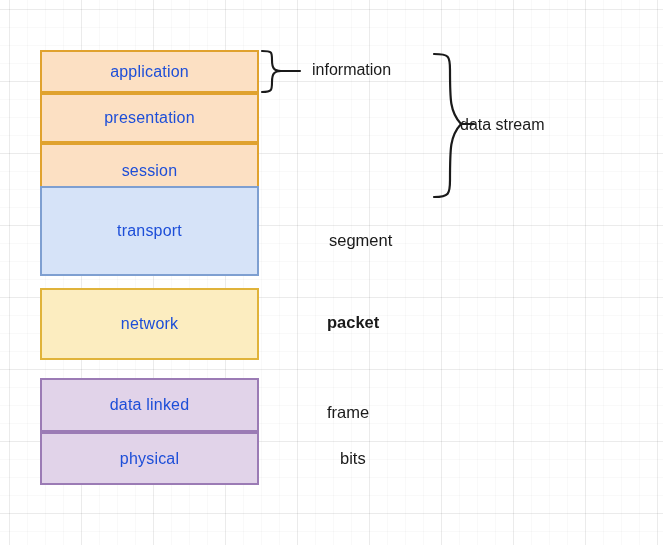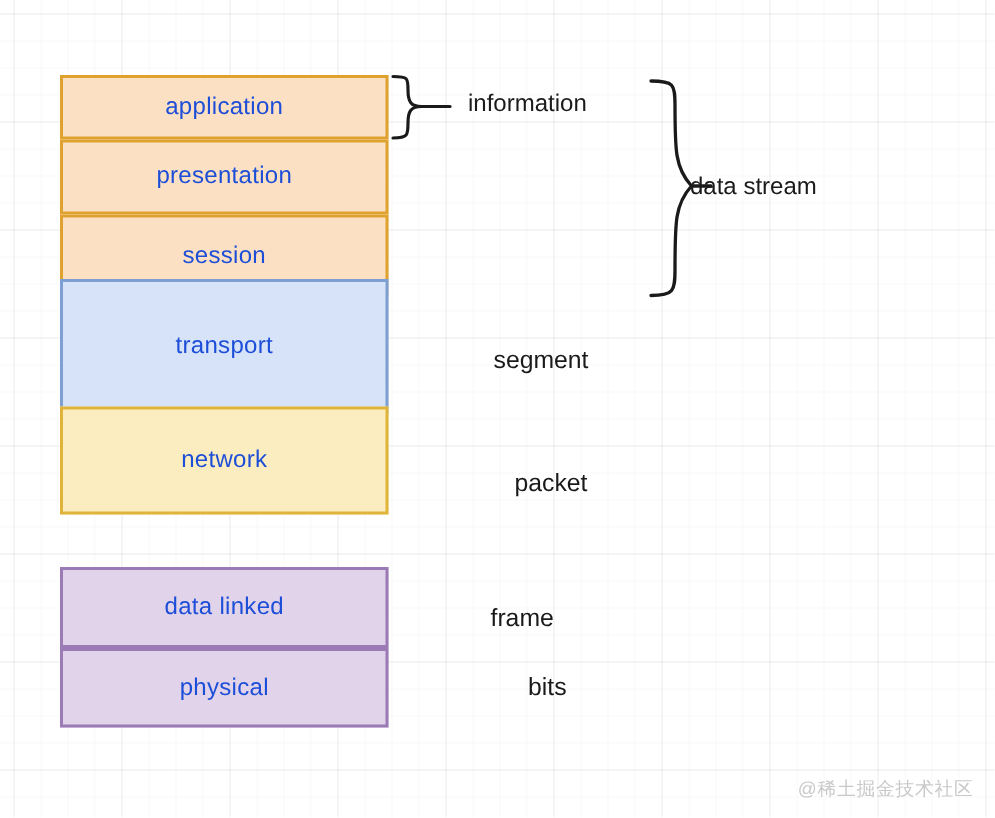--- a/index.html
+++ b/index.html
@@ -113,21 +113,21 @@
     </div>
 
     <div class="layer" style="top:93px;height:55px;background:#FCE0C3;border-color:#E0A22E;">
       <span class="layer-label">session</span>
     </div>
 
     <div class="layer" style="top:136px;height:90px;background:#D6E3F8;border-color:#7E9FD1;">
       <span class="layer-label">transport</span>
     </div>
 
-    <div class="layer" style="top:221px;height:72px;background:#FCEDC0;border-color:#E0B33A;">
+    <div class="layer" style="top:238px;height:72px;background:#FCEDC0;border-color:#E0B33A;">
       <span class="layer-label">network</span>
     </div>
 
     <div class="layer" style="top:328px;height:54px;background:#E1D3E9;border-color:#9B7BB5;text-align:right;">
       <span class="layer-label">data linked</span>
     </div>
 
     <div class="layer" style="top:382px;height:53px;background:#E1D3E9;border-color:#9B7BB5;align-items:center;">
       <span class="layer-label">physical</span>
     </div>
@@ -150,21 +150,20 @@
              C 450 194, 449 197, 434 197" fill="none" stroke="#1a1a1a" stroke-width="2.2" stroke-linecap="round" stroke-linejoin="round"></path>
     <line x1="461" y1="124" x2="474" y2="124" stroke="#1a1a1a" stroke-width="2.2" stroke-linecap="round"></line>
   </svg>
 
   <span class="brace-label" style="left:312px;top:62px;">information</span>
 
   <span class="brace-label" style="left:460px;top:117px;">data stream</span>
 
   <span class="unit-label" style="left:329px;top:232px;">segment</span>
 
-  <span class="unit-label" style="left:343px;top:314px;">packet</span>
+  <span class="unit-label" style="left:327px;top:314px;font-weight:bold;">packet</span>
 
   <span class="unit-label" style="left:327px;top:404px;">frame</span>
 
-  <span class="unit-label" style="left:340px;top:450px;margin-left:12px;">bits</span>
+  <span class="unit-label" style="left:340px;top:450px;">bits</span>
 
-  <div id="watermark">@稀土掘金技术社区</div>
 
 </div>
 
 </body></html>

